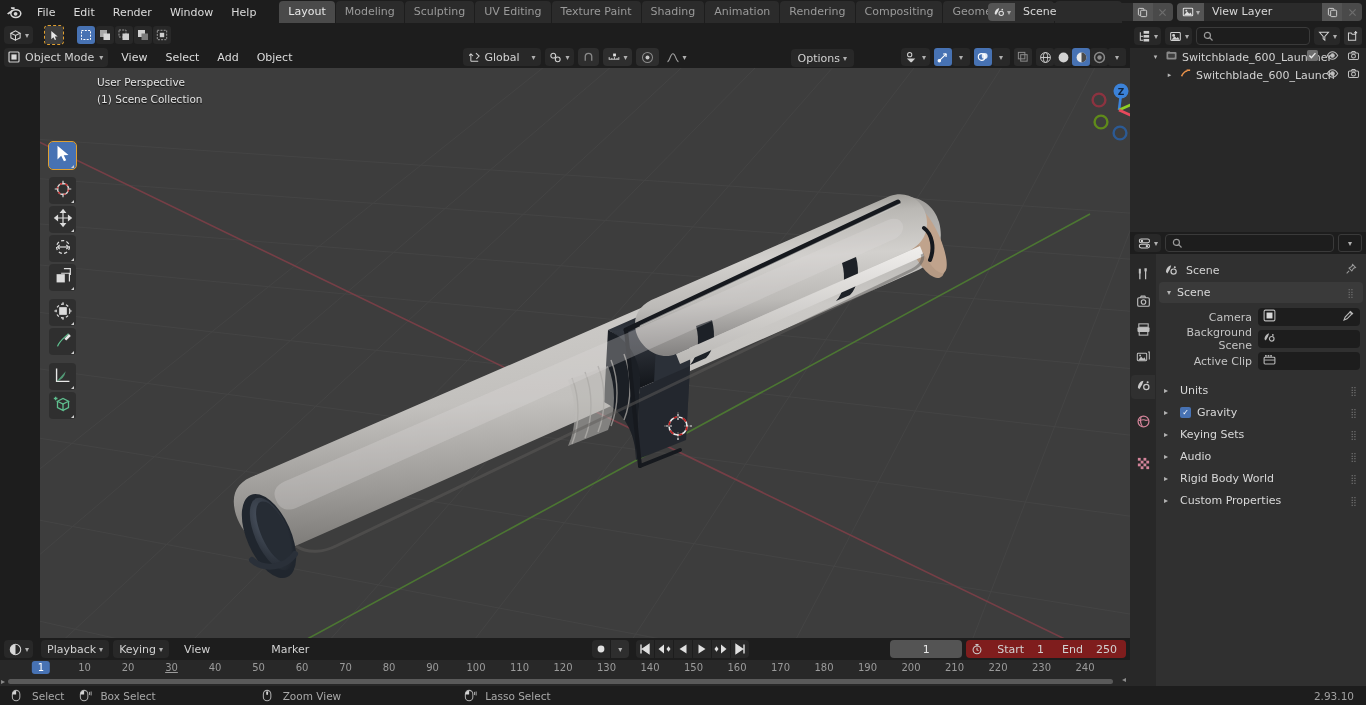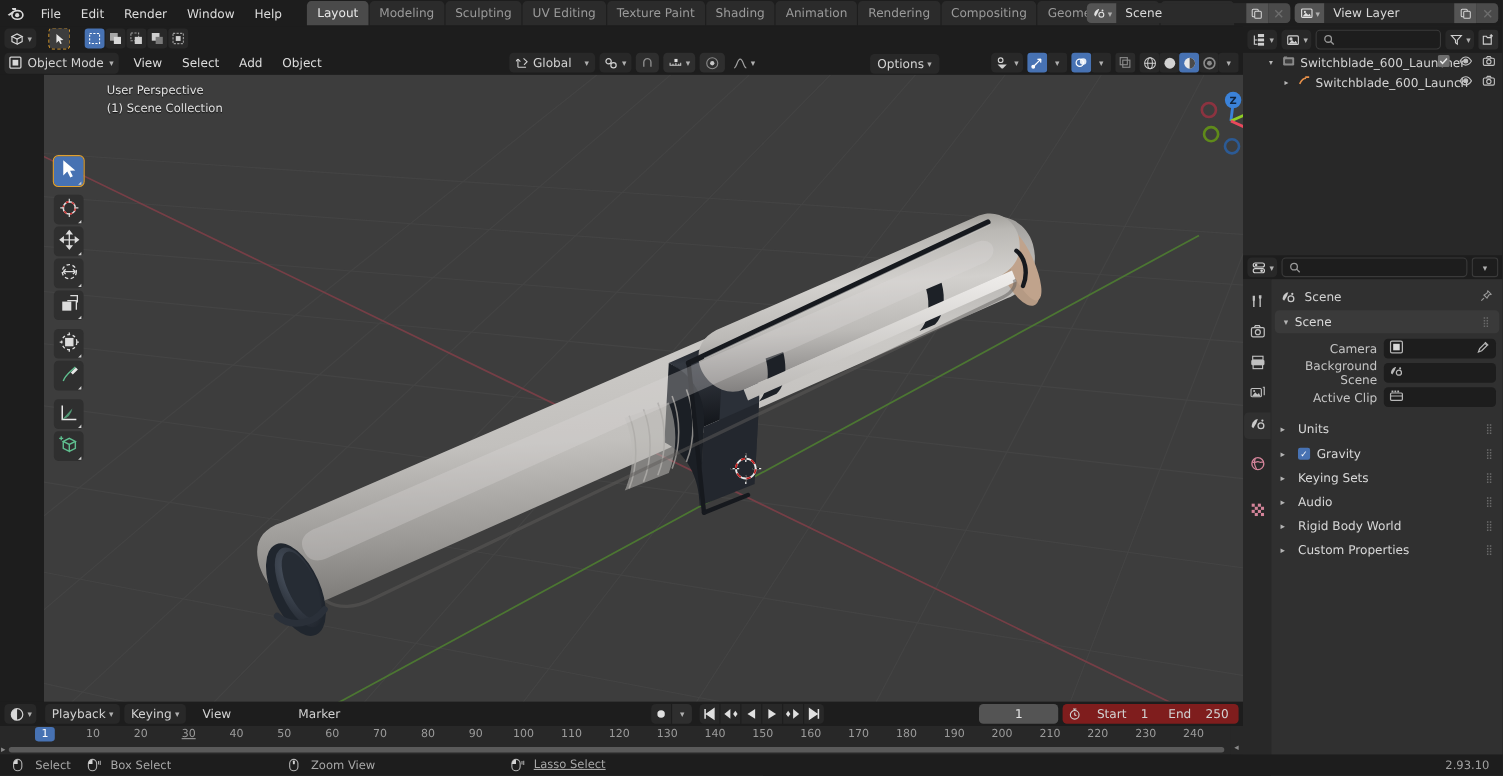--- a/index.html
+++ b/index.html
@@ -1110,21 +1110,21 @@
         </div>
         <div style="display: flex; align-items: center; gap: 7px; margin-left: 105px;">
           <span class="kbd">
             <svg width="15" height="14" viewBox="0 0 16 14">
               <rect x="2.5" y="1" width="8" height="11" rx="4" fill="none" stroke="#b0b0b0" stroke-width="1.1"></rect>
               <rect x="5.6" y="2" width="1.9" height="3.8" rx=".9" fill="#d4d4d4"></rect>
             </svg>
           </span>
           <span>Zoom View</span>
         </div>
-        <div style="display: flex; align-items: flex-start; gap: 7px; margin-left: 122px; text-decoration: underline;">
+        <div style="display: flex; align-items: center; gap: 7px; margin-left: 122px;">
           <span class="kbd">
             <svg width="15" height="14" viewBox="0 0 16 14">
               <rect x="2.5" y="1" width="8" height="11" rx="4" fill="none" stroke="#b0b0b0" stroke-width="1.1"></rect>
               <path d="M2.5 5.5 L6.5 5.5 L6.5 1.3 A4 4 0 0 0 2.5 5.2 Z" fill="#d4d4d4"></path>
               <path d="M12.3 2.6 L12.3 6 M14 2.2 L14 6.4" stroke="#b0b0b0" stroke-width="1"></path>
             </svg>
           </span>
           <span>Lasso Select</span>
         </div>
       </div>

